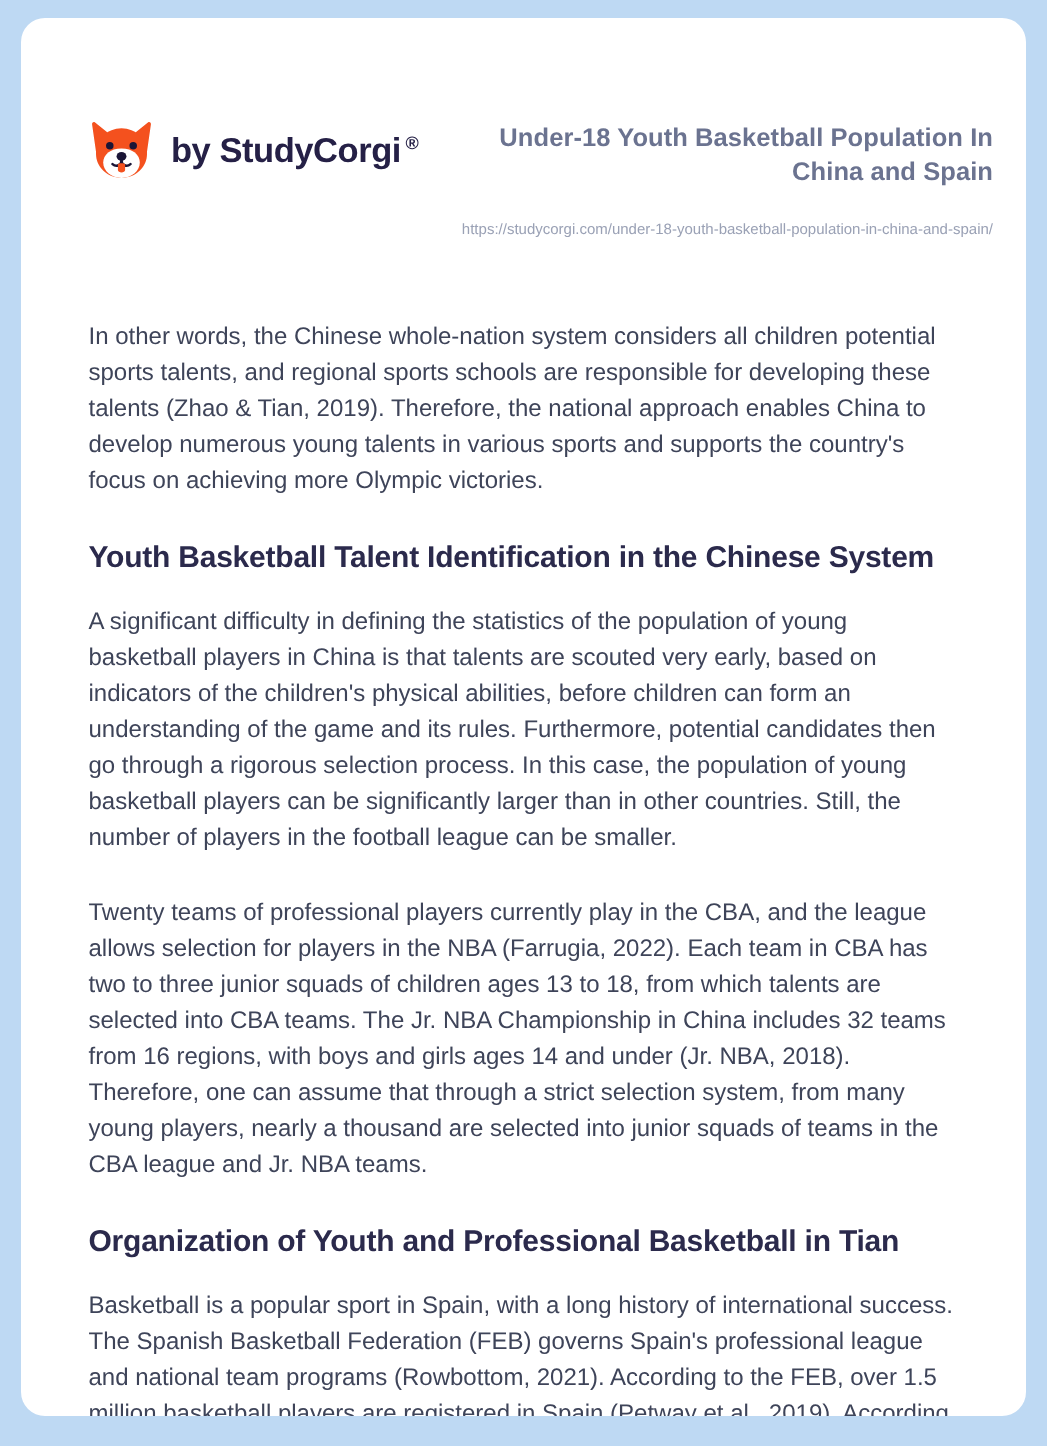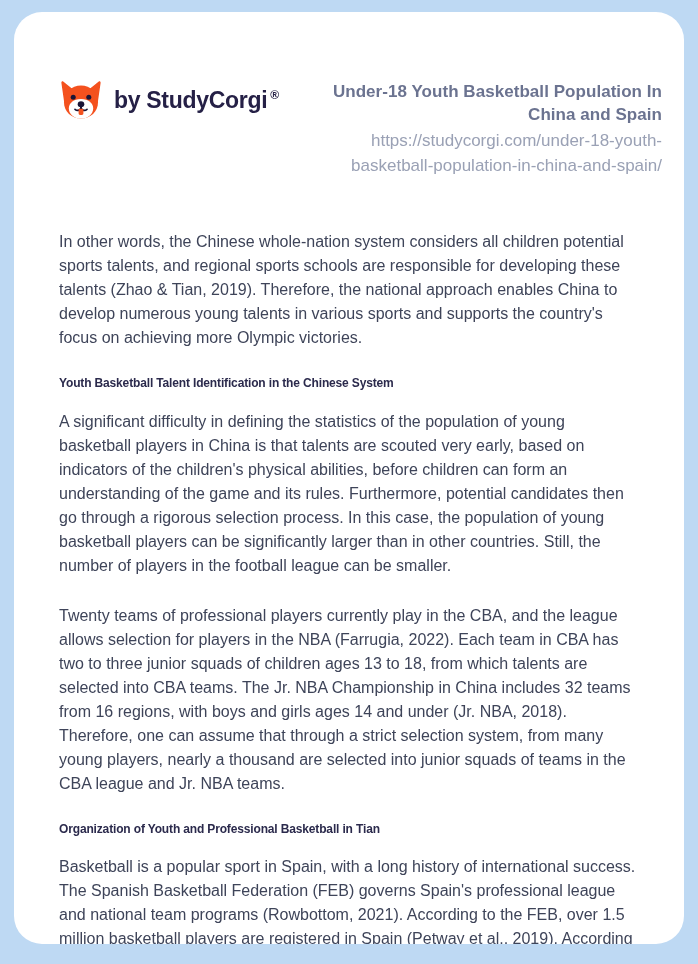--- a/index.html
+++ b/index.html
@@ -15,21 +15,21 @@
   }
 
   
   .page-sheet {
     position: absolute;
     left: 14px;
     top: 12px;
     width: 670px;
     height: 932px;
     background: #ffffff;
-    border-radius: 28px;
+    border-radius: 16px;
     overflow: hidden;
     box-sizing: border-box;
   }
 
   
   .doc-header {
     display: flex;
     align-items: flex-start;
     padding: 60px 22px 0 45px;
     box-sizing: border-box;
@@ -70,44 +70,44 @@
     padding-left: 18px;
   }
   .header-doc-title {
     font-size: 17px;
     font-weight: bold;
     color: #6b7390;
     line-height: 1.35;
     letter-spacing: 0.05px;
   }
   .header-doc-url {
-    font-size: 17px;
+    font-size: 10px;
     color: #9aa1b5;
     line-height: 1.45;
-    margin-top: 2px;
+    margin-top: 20px;
     word-break: break-word;
   }
 
   
   .article {
     padding: 0 44px 0 45px;
     box-sizing: border-box;
   }
   .para {
     font-size: 16px;
     line-height: 24px;
     color: #3e4459;
     margin: 0 0 26px 0;
     text-align: left;
   }
   .para.first {
     margin-top: 52px;
   }
   .section-heading {
-    font-size: 12px;
+    font-size: 20px;
     font-weight: bold;
     color: #2b2a4c;
     margin: 0 0 18px 0;
     line-height: 1.3;
     letter-spacing: -0.15px;
   }
   .para.tight {
   }
 </style>
 </head>

